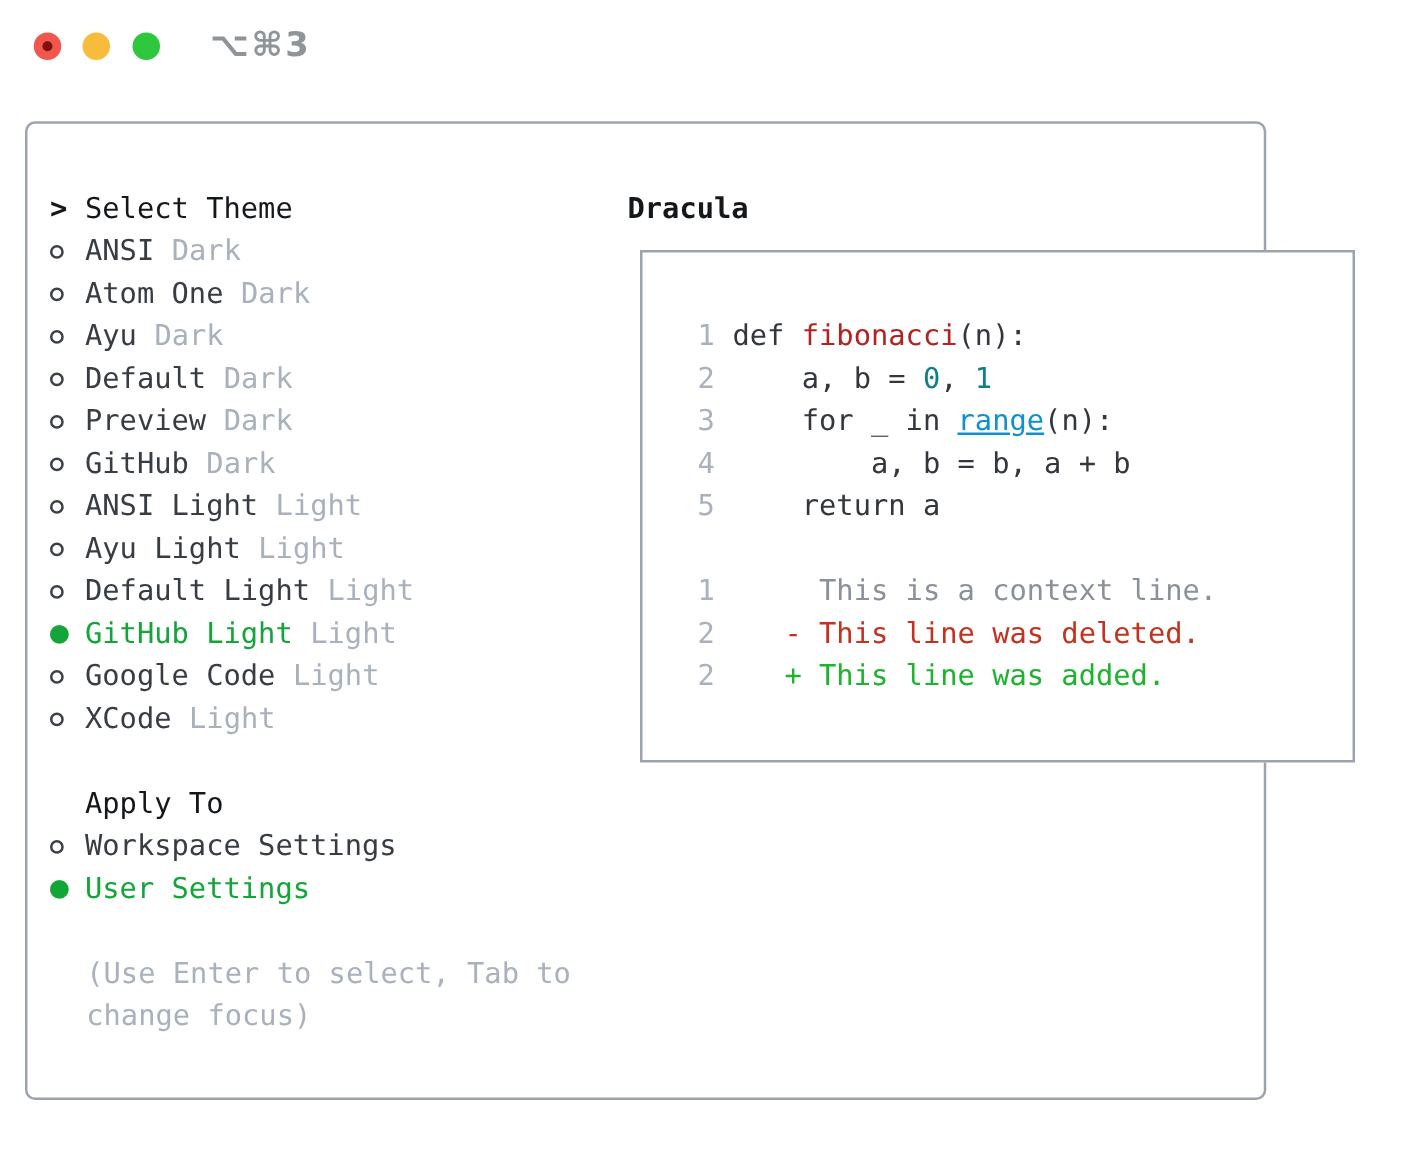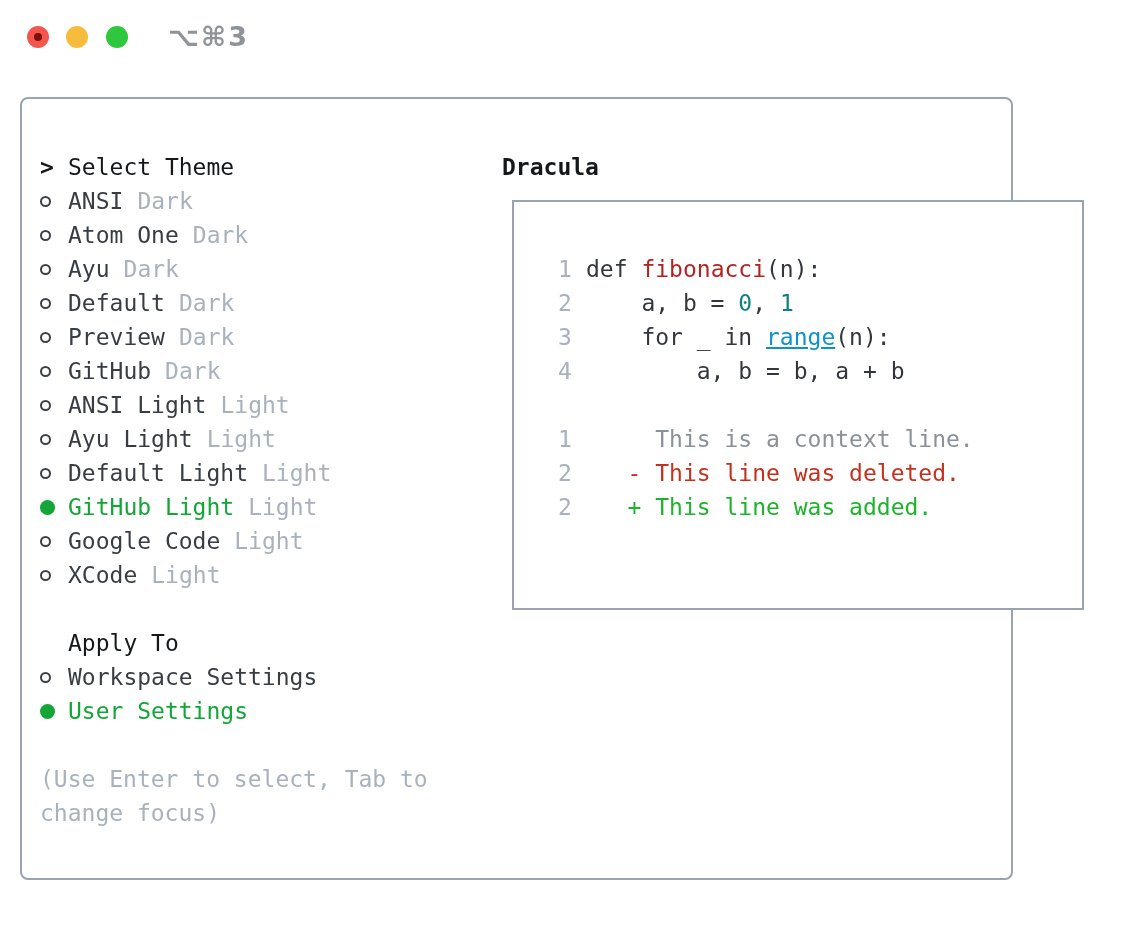--- a/index.html
+++ b/index.html
@@ -49,21 +49,21 @@
   .row{height:34px;display:flex;align-items:center;padding-left:18px;
        font-size:23px;color:var(--text-dark);white-space:pre;}
   .row .marker{width:28px;display:flex;align-items:center;flex:0 0 28px;}
   .ring{width:11px;height:11px;border:2px solid var(--ring);border-radius:50%;}
   .dot{width:15px;height:15px;background:var(--green);border-radius:50%;}
   .caret{font-weight:bold;color:var(--text-black);}
   .row.header .label{font-weight:normal;color:var(--text-black);}
   .row .tag{color:var(--muted);}
   .row.selected .label{color:var(--green);}
   .row.section .label{color:var(--text-black);}
-  .row.hint{color:var(--muted);}
+  .row.hint{color:var(--muted);margin-left:29px;}
   .row.blank{pointer-events:none;}
   .gap{width:14px;flex:0 0 14px;}
   
   .preview-title{
     position:absolute;left:480px;top:51px;height:34px;line-height:34px;
     font-size:23px;font-weight:bold;color:var(--text-black);
   }
   .preview-box{
     position:absolute;left:490px;top:101px;width:572px;height:410px;
     border:2px solid var(--panel-border);background:var(--bg);overflow:hidden;padding-left:32px;
@@ -109,19 +109,20 @@
       <div class="row hint">change focus)</div>
     </div>
 
   <div class="preview-title">Dracula</div>
   <div class="preview-box">
     <div class="code" id="preview-code">
         <div class="line"><span class="num">1</span><span class="seg-code">def </span><span class="seg-fn">fibonacci</span><span class="seg-code">(n):</span></div>
         <div class="line"><span class="num">2</span><span class="seg-code">    a, b = </span><span class="seg-teal">0</span><span class="seg-code">, </span><span class="seg-teal">1</span></div>
         <div class="line"><span class="num">3</span><span class="seg-code">    for _ in </span><span class="seg-builtin">range</span><span class="seg-code">(n):</span></div>
         <div class="line"><span class="num">4</span><span class="seg-code">        a, b = b, a + b</span></div>
+        <div class="line"><span class="num">5</span><span class="seg-code">    return a</span></div>
         <div class="line">&nbsp;</div>
         <div class="line"><span class="num">1</span><span class="seg-ctx">     This is a context line.</span></div>
         <div class="line"><span class="num">2</span><span class="seg-del">   - This line was deleted.</span></div>
         <div class="line"><span class="num">2</span><span class="seg-add">   + This line was added.</span></div>
       </div>
   </div>
 </div>
 
 </body></html>

